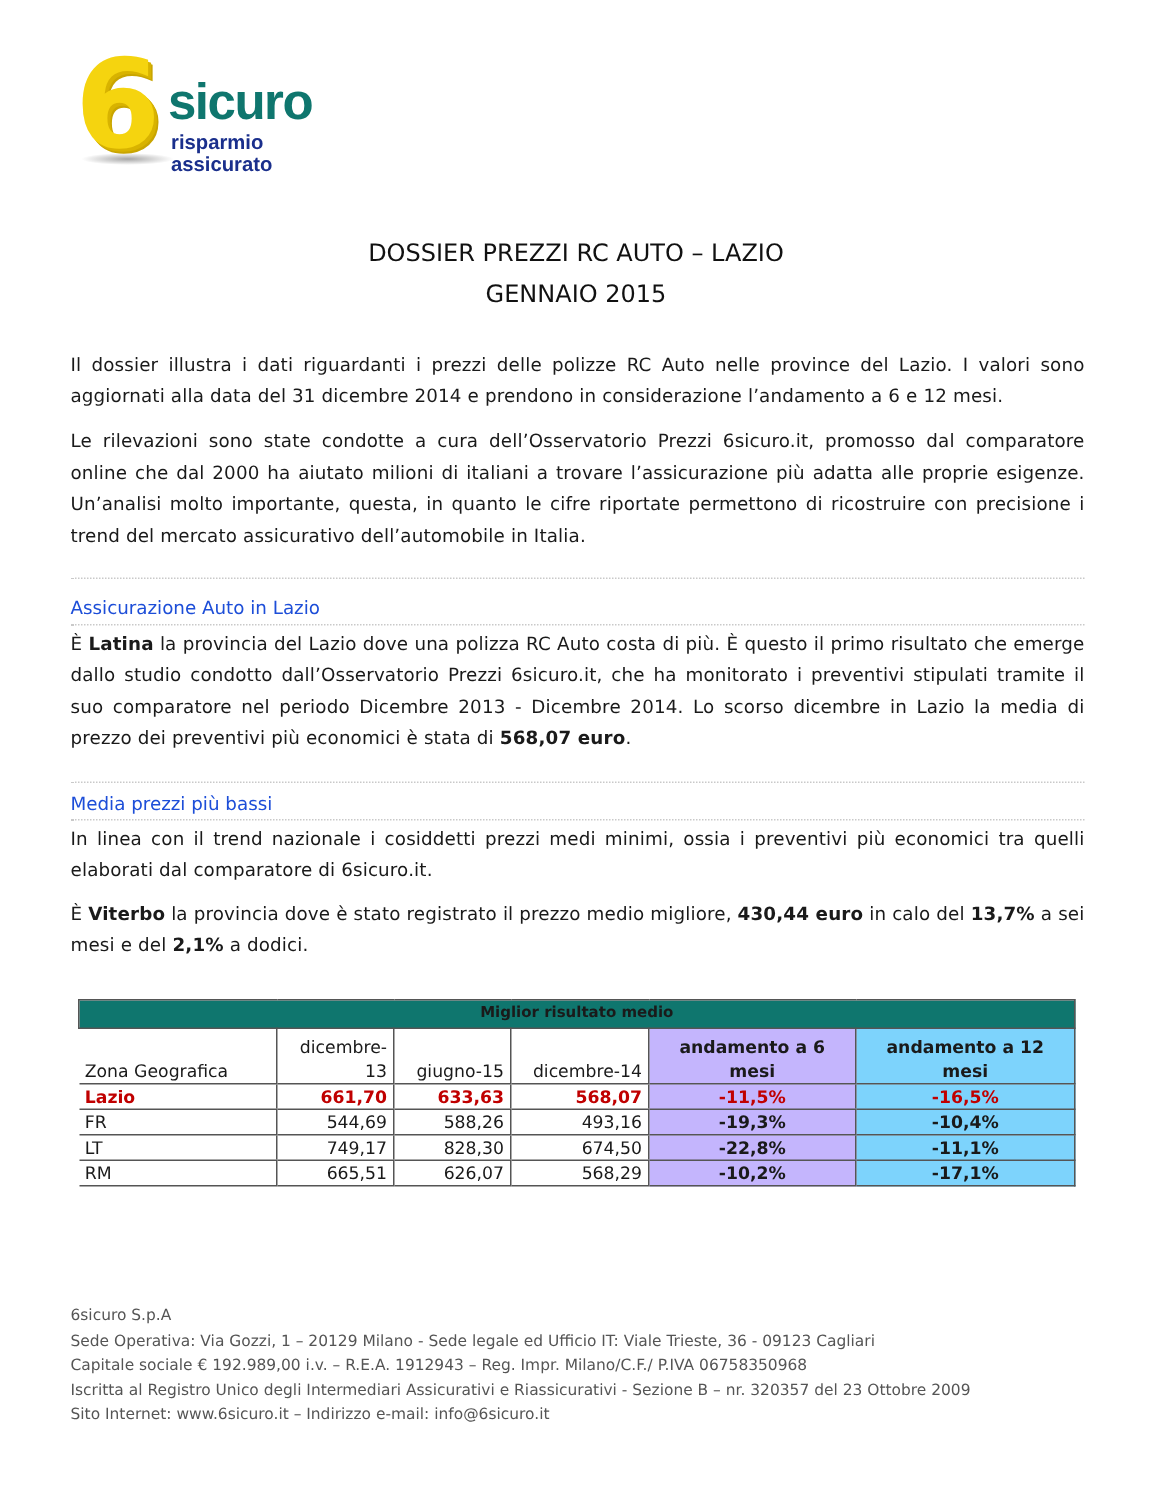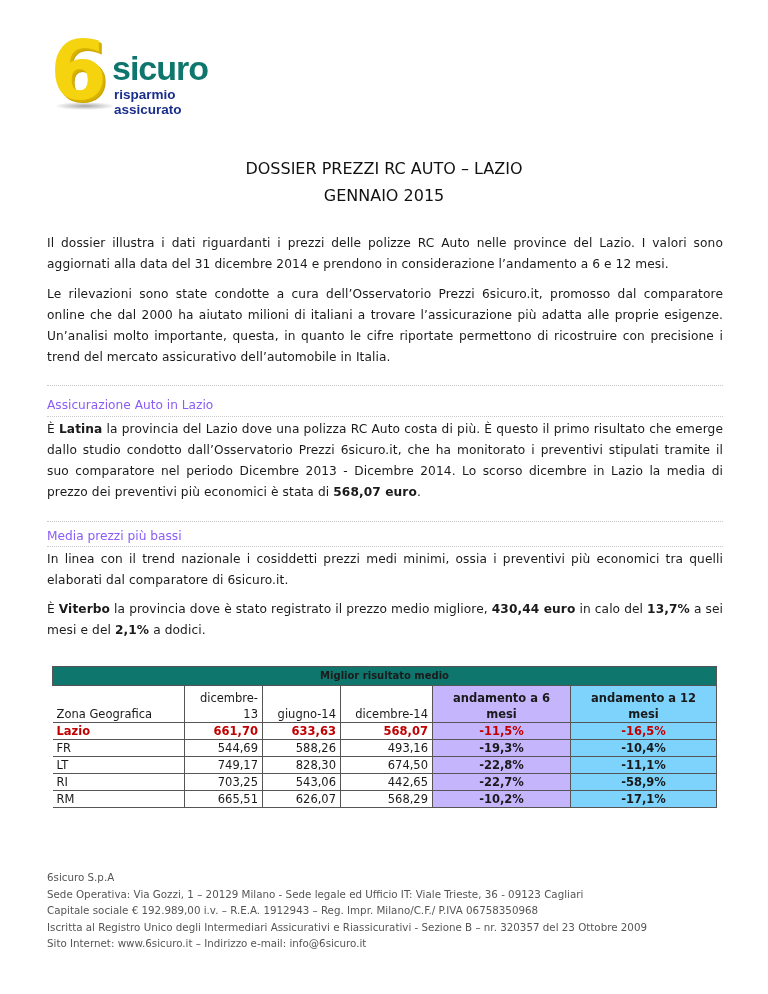--- a/index.html
+++ b/index.html
@@ -27,21 +27,21 @@
     .p3 { top: 419px; }
     .p4 { top: 549px; }
     .p5 { top: 599px; }
 
     .rule { position: absolute; left: 47px; width: 676px; height: 0; border-top: 1px dotted #c9c9c9; }
     .r1 { top: 385px; }
     .r2 { top: 416px; }
     .r3 { top: 521px; }
     .r4 { top: 546px; }
 
-    .heading { position: absolute; left: 47px; font-size: 12.2px; color: #8b5cf6; }
+    .heading { position: absolute; left: 47px; font-size: 12.2px; color: #1d4ed8; }
     .h1 { top: 398px; }
     .h2 { top: 529px; }
 
     .tbl-wrap { position: absolute; left: 52px; top: 666px; width: 664px; }
     table.data { border-collapse: collapse; font-size: 11.5px; width: 664px; table-layout: fixed; }
     table.data td { padding: 0 4px; height: 16px; line-height: 16px; border-bottom: 1px solid #555; }
     table.data .cap td { border: 1px solid #555; text-align: center; font-weight: bold; font-size: 10px; height: 18px; background:#0f766e; }
     table.data .hdr td { vertical-align: bottom; height: 36px; line-height: 16px; border-bottom: 1.5px solid #555; }
     .c0 { text-align: left; border-left: 0; }
     .cn { text-align: right; border-left: 1px solid #555; }
@@ -91,21 +91,21 @@
         <col style="width:138px">
         <col style="width:146px">
     </colgroup>
     <tbody>
         <tr class="cap">
       <td colspan="6">Miglior risultato medio</td>
     </tr>
     <tr class="hdr">
       <td class="c0">Zona Geografica</td>
       <td class="cn"><span>dicembre-</span><br><span>13</span></td>
-      <td class="cn">giugno-14</td>
+      <td class="cn">giugno-15</td>
       <td class="cn">dicembre-14</td>
       <td class="c6">andamento a 6 mesi</td>
       <td class="c12">andamento a 12 mesi</td>
     </tr>
     <tr class="hl">
       <td class="c0">Lazio</td>
       <td class="cn">661,70</td>
       <td class="cn">633,63</td>
       <td class="cn">568,07</td>
       <td class="c6">-11,5%</td>
@@ -121,28 +121,20 @@
     </tr>
     <tr>
       <td class="c0">LT</td>
       <td class="cn">749,17</td>
       <td class="cn">828,30</td>
       <td class="cn">674,50</td>
       <td class="c6"><span>-22,8%</span></td>
       <td class="c12"><span>-11,1%</span></td>
     </tr>
     <tr>
-      <td class="c0">RI</td>
-      <td class="cn">703,25</td>
-      <td class="cn">543,06</td>
-      <td class="cn">442,65</td>
-      <td class="c6"><span>-22,7%</span></td>
-      <td class="c12"><span>-58,9%</span></td>
-    </tr>
-    <tr>
       <td class="c0">RM</td>
       <td class="cn">665,51</td>
       <td class="cn">626,07</td>
       <td class="cn">568,29</td>
       <td class="c6"><span>-10,2%</span></td>
       <td class="c12"><span>-17,1%</span></td>
     </tr>
   </tbody>
     </table>
 </div>

